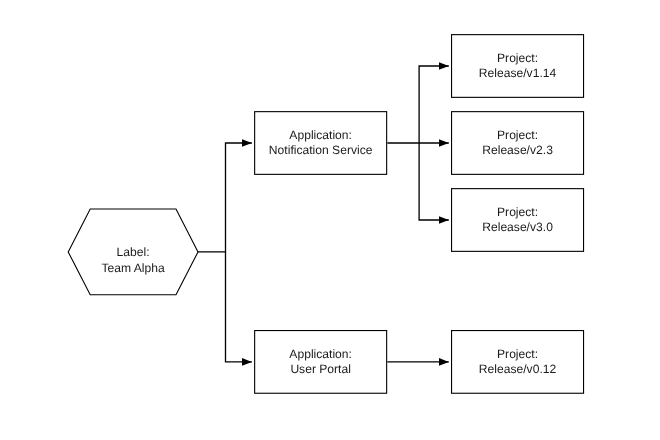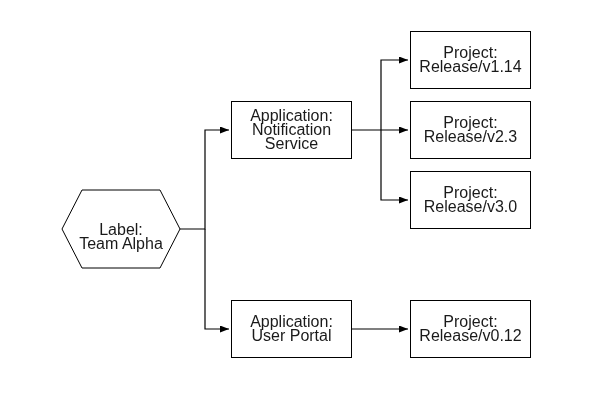--- a/index.html
+++ b/index.html
@@ -40,21 +40,21 @@
     background: #ffffff;
   }
   .node-hex {
     background: transparent;
     border: none;
   }
   .node-label {
     position: relative;
     z-index: 2;
     font-family: "Liberation Sans", sans-serif;
-    font-size: 16px;
+    font-size: 11px;
     line-height: 14px;
     color: #1a1a1a;
     white-space: pre-line;
     pointer-events: none;
   }
 </style>
 </head>
 <body>
 
 <div id="canvas">

